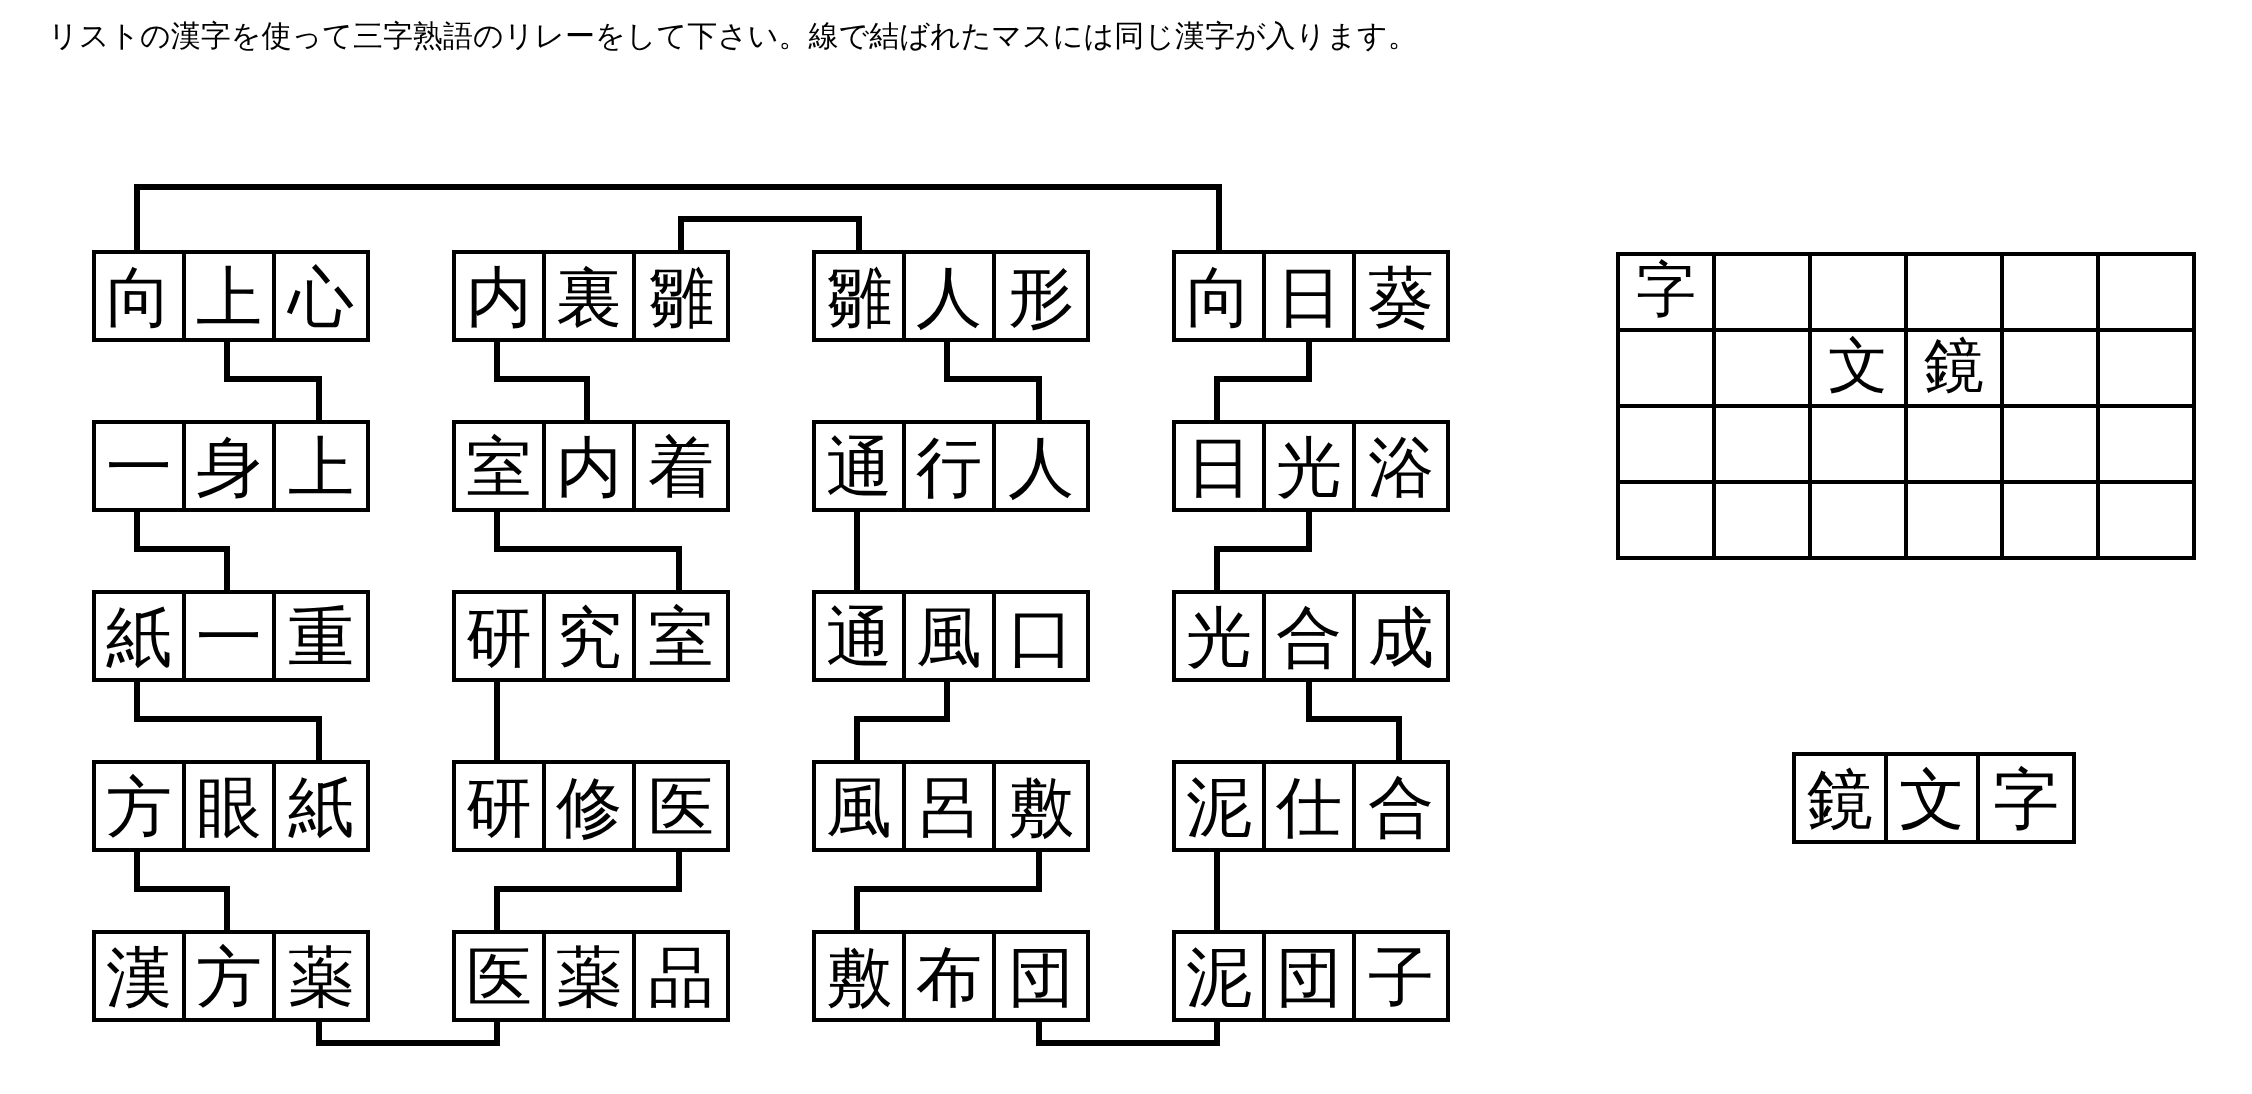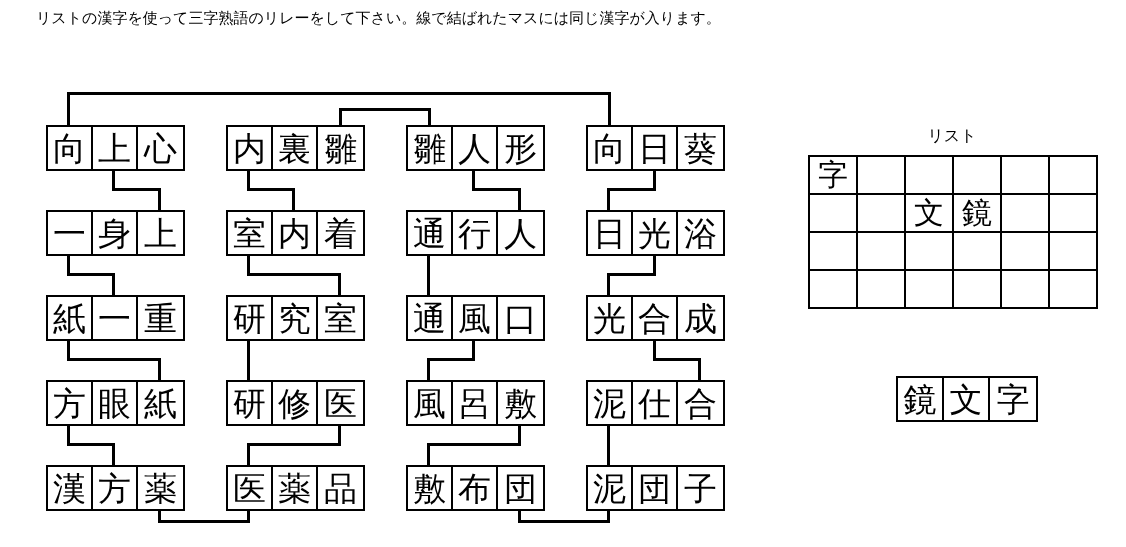--- a/index.html
+++ b/index.html
@@ -12,21 +12,21 @@
     height: 547px;
     position: relative;
     overflow: hidden;
     font-family: "DejaVu Sans", "Liberation Sans", sans-serif;
     color: #000000;
   }
 
   
   #instructions {
     position: absolute;
-    left: 36px;
+    left: 24px;
     top: 8px;
     width: 900px;
   }
   .instr-line {
     font-size: 15px;
     line-height: 20px;
     white-space: nowrap;
     color: #000;
   }
   .instr-line.first { margin-left: 0px; margin-bottom: 22px; }
@@ -302,21 +302,20 @@
   <div class="conn v" style="left:158px; top:510px; height:12px;"></div>
   <div class="conn h" style="left:158px; top:520px; width:92px;"></div>
   <div class="conn v" style="left:247px; top:510px; height:12px;"></div>
 
   <div class="conn v" style="left:518px; top:510px; height:12px;"></div>
   <div class="conn h" style="left:518px; top:520px; width:92px;"></div>
   <div class="conn v" style="left:607px; top:510px; height:12px;"></div>
 </div>
 
 <div id="list-panel">
-  <div id="list-title">リスト</div>
   <div id="list-grid">
     <div class="list-row">
       <div class="list-cell">字</div>
       <div class="list-cell"></div>
       <div class="list-cell"></div>
       <div class="list-cell"></div>
       <div class="list-cell"></div>
       <div class="list-cell"></div>
     </div>
     <div class="list-row">

